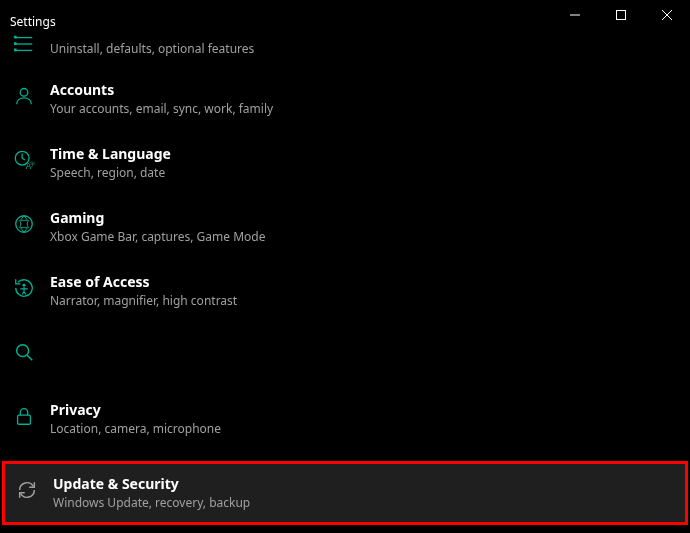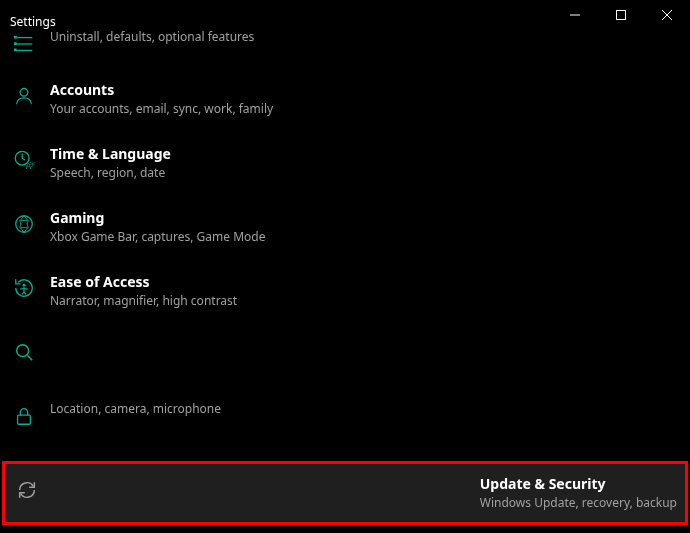--- a/index.html
+++ b/index.html
@@ -47,21 +47,20 @@
       padding: 8px 10px 8px 12px;
       min-height: 54px;
       position: relative;
     }
     .settings-item.highlighted {
       background: #1f1f1f;
       outline: 3px solid #ff0000;
       outline-offset: -2px;
       margin: 4px 3px 4px 3px;
       padding: 14px 10px 14px 12px;
-      justify-content: space-between;
     }
     .settings-icon {
       width: 24px;
       height: 24px;
       margin-right: 14px;
       margin-top: 2px;
       display: flex;
       align-items: center;
       justify-content: center;
       color: #00b294;
@@ -81,20 +80,21 @@
     }
     .settings-desc {
       font-size: 12px;
       color: #a0a0a0;
       font-weight: 400;
       line-height: 1.2;
     }
     .partial-top {
       padding-top: 2px;
       min-height: auto;
+      align-items: flex-end;
     }
     .partial-top .settings-icon { margin-top: 0; }
     .partial-top .settings-text { margin-top: -2px; }
     .spacer { height: 10px; }
   </style>
 </head>
 <body>
 
 <div class="titlebar">
   <div class="titlebar-title">Settings</div>
@@ -213,20 +213,21 @@
   <div class="spacer"></div>
 
   <div class="settings-item">
     <div class="settings-icon">
       <svg width="22" height="22" viewBox="0 0 24 24" fill="none" stroke="#00b294" stroke-width="1.4">
         <rect x="5" y="11" width="14" height="10" rx="1.5"></rect>
         <path d="M8 11 v-3 a4 4 0 0 1 8 0 v3"></path>
       </svg>
     </div>
     <div class="settings-text">
+      <div class="settings-title">Privacy</div>
       <div class="settings-desc">Location, camera, microphone</div>
     </div>
   </div>
 
   <div class="spacer"></div>
 
   <div class="settings-item highlighted">
     <div class="settings-icon">
       <svg width="22" height="22" viewBox="0 0 24 24" fill="none" stroke="#a0a0a0" stroke-width="1.6">
         <path d="M20 12 a8 8 0 0 1 -14.9 4"></path>

